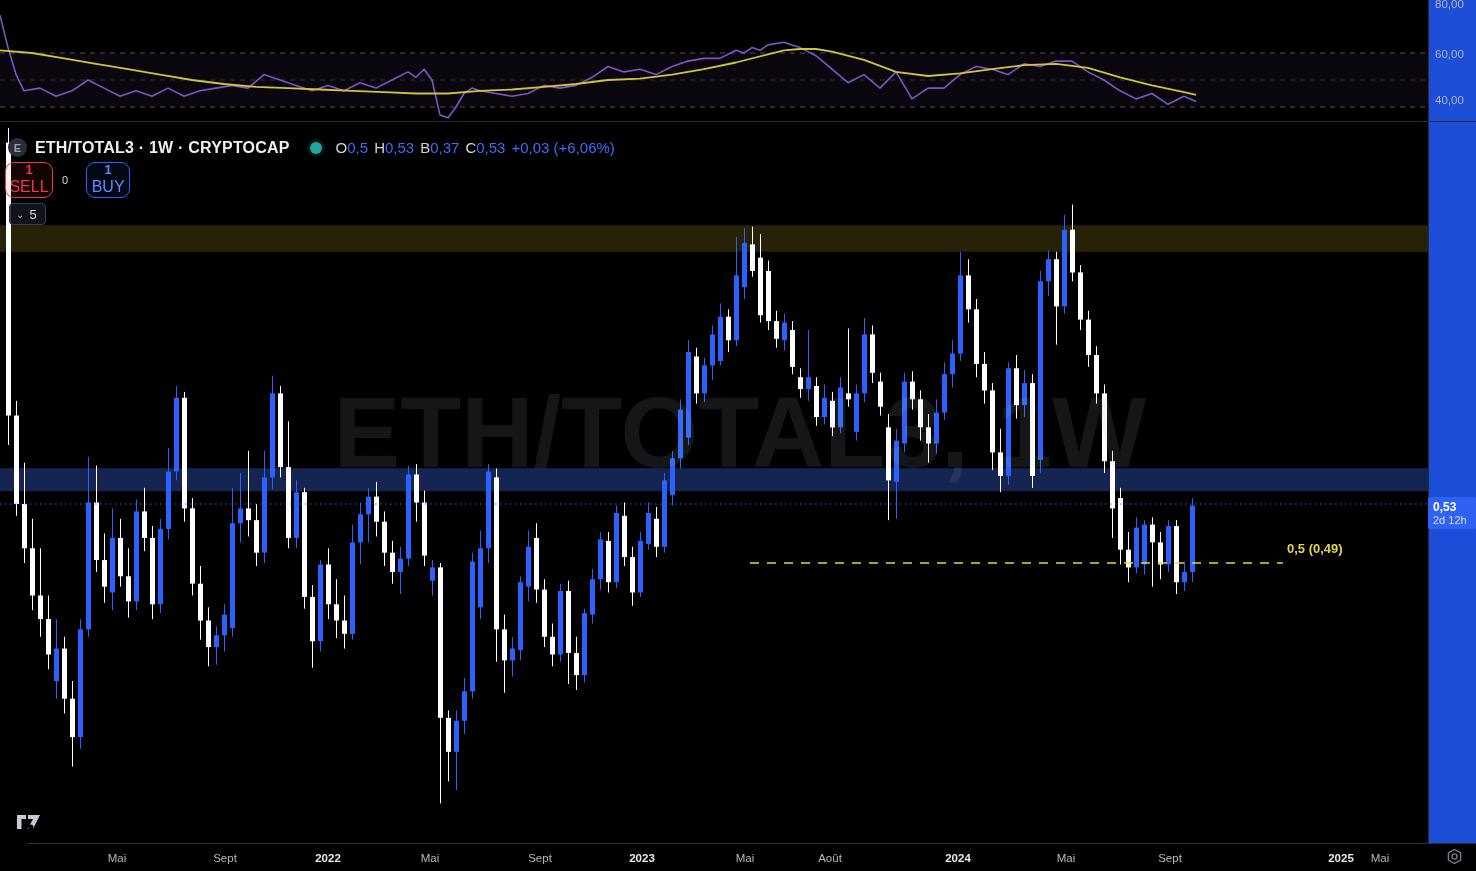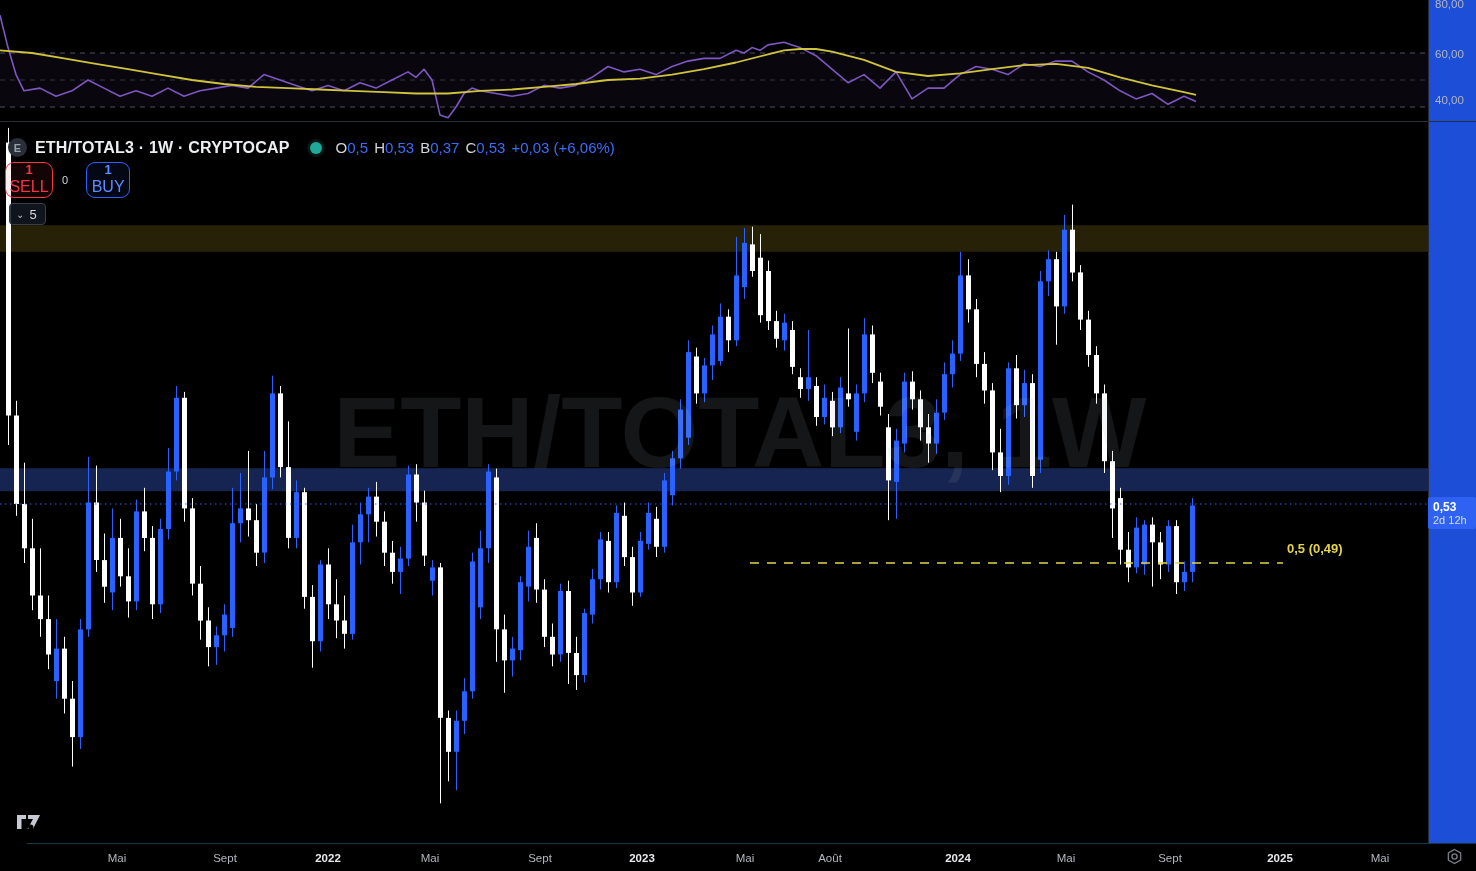--- a/index.html
+++ b/index.html
@@ -417,21 +417,21 @@
       <span class="tick" style="left: 198px;">Sept</span>
       <span class="tick bold" style="left: 301px;">2022</span>
       <span class="tick" style="left: 403px;">Mai</span>
       <span class="tick" style="left: 513px;">Sept</span>
       <span class="tick bold" style="left: 615px;">2023</span>
       <span class="tick" style="left: 718px;">Mai</span>
       <span class="tick" style="left: 803px;">Août</span>
       <span class="tick bold" style="left: 931px;">2024</span>
       <span class="tick" style="left: 1039px;">Mai</span>
       <span class="tick" style="left: 1143px;">Sept</span>
-      <span class="tick bold" style="left: 1253px;">2025</span>
+      <span class="tick bold" style="left: 1314px;">2025</span>
       <span class="tick" style="left: 1353px;">Mai</span>
     </div>
 
   <svg class="tvlogo" width="26" height="20" viewBox="0 0 26 20">
     <path d="M1 3 h9 v4 h-4.5 v10 h-4.5 z" fill="#c6cad2"></path>
     <path d="M12 3 h12 l-7 14 h-5.5 l5.5 -10 h-5 z" fill="#c6cad2"></path>
     <circle cx="14.8" cy="15.2" r="2.6" fill="#000"></circle>
   </svg>
 
   <svg class="gear" width="17" height="17" viewBox="0 0 17 17">

